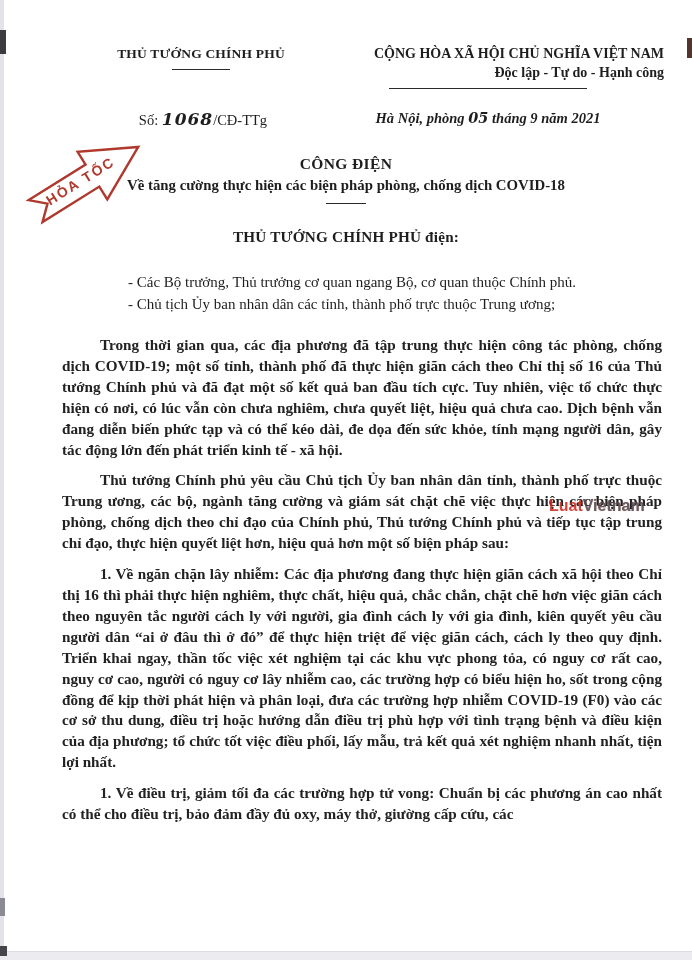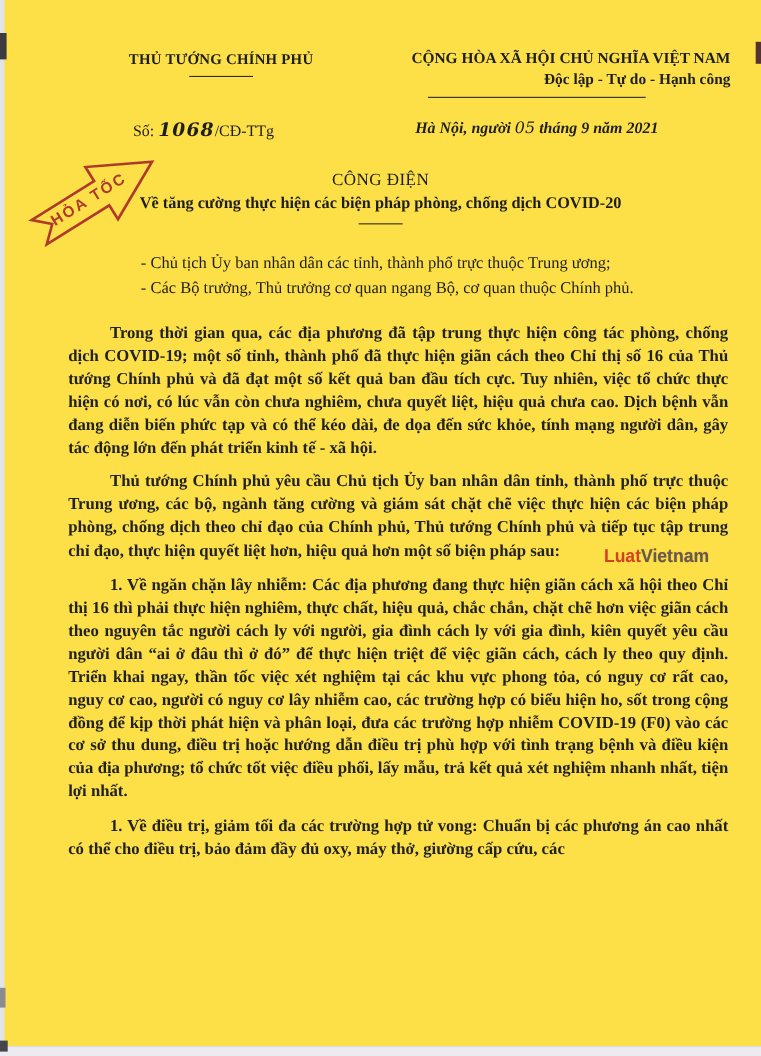--- a/index.html
+++ b/index.html
@@ -1,20 +1,20 @@
 <!DOCTYPE html>
 <html><head>
 <meta charset="utf-8">
 <style>
   html,body{margin:0;padding:0;background:#e9e9ee;}
   .page{
     position:relative;
     width:692px;height:960px;
     margin:0 auto;
-    background:#fde047;
+    background:#ffffff;
     overflow:hidden;
     font-family:"Liberation Serif","DejaVu Serif",serif;
     color:#1e1e1e;
   }
   
   .edge-left{position:absolute;left:0;top:0;width:4px;height:960px;background:#e2e2e8;}
   .edge-bottom{position:absolute;left:0;top:951px;width:692px;height:9px;background:#ecebf0;border-top:1px solid #dddbe2;}
   .mark-tl{position:absolute;left:0;top:30px;width:6px;height:24px;background:#3c3c40;}
   .mark-tr{position:absolute;right:0;top:38px;width:5px;height:20px;background:#54342f;}
   .mark-bl{position:absolute;left:0;top:898px;width:5px;height:18px;background:#8a8a92;}
@@ -22,37 +22,37 @@
 
   .hdr{display:flex;justify-content:space-between;padding:46px 28px 0 92px;}
   .hdr-left{width:218px;text-align:center;}
   .hdr-right{width:352px;text-align:right;}
   .org{font-weight:bold;font-size:13.5px;letter-spacing:.2px;white-space:nowrap;}
   .rule-s{width:58px;height:0;border-top:1.6px solid #2a2a2a;margin:7px auto 0;}
   .country{font-weight:bold;font-size:14px;white-space:nowrap;}
   .motto{font-weight:bold;font-size:14px;margin-top:3px;}
   .rule-m{width:198px;height:0;border-top:1.4px solid #2a2a2a;margin:7px auto 0;}
 
-  .numdate{display:flex;justify-content:space-between;padding:20px 28px 0 76px;}
+  .numdate{display:flex;justify-content:flex-end;padding:20px 28px 0 76px;}
   .so{width:218px;text-align:center;font-size:14.5px;}
   .handnum{font-family:"DejaVu Serif",serif;font-style:italic;font-weight:bold;font-size:17px;letter-spacing:1px;}
   .dateline{width:352px;text-align:center;font-style:italic;font-size:14.5px;font-weight:600;}
-  .handday{font-weight:normal;font-family:"DejaVu Serif",serif;}
+  .handday{font-weight:bold;font-family:"DejaVu Serif",serif;}
 
   
   .stamp{position:absolute;left:26px;top:146px;width:128px;height:74px;transform:rotate(-32deg);transform-origin:50% 50%;}
   .stamp svg{display:block;}
   .stamp-label{
     position:absolute;left:14px;top:22px;width:86px;text-align:center;
     font-family:"Liberation Sans",sans-serif;font-weight:bold;font-size:14px;
     letter-spacing:2px;color:#b0392e;
   }
 
   .titleblock{text-align:center;margin-top:26px;}
-  .title{font-weight:normal;font-size:15.5px;letter-spacing:.4px;}
+  .title{font-weight:bold;font-size:15.5px;letter-spacing:.4px;}
   .subtitle{font-weight:bold;font-size:14.8px;margin-top:4px;}
   .rule-t{width:40px;height:0;border-top:1.7px solid #2a2a2a;margin:9px auto 0;}
 
   .salutation{text-align:center;font-weight:bold;font-size:15.2px;margin-top:24px;letter-spacing:.2px;}
 
   .recipients{margin:26px 40px 0 128px;font-size:15px;line-height:21.5px;}
 
   .bodytext{margin:20px 30px 0 62px;}
   .bodytext p{
     margin:0 0 10px 0;
@@ -90,40 +90,41 @@
     </div>
     <div class="hdr-right">
       <div class="country">CỘNG HÒA XÃ HỘI CHỦ NGHĨA VIỆT NAM</div>
       <div class="motto">Độc lập - Tự do - Hạnh công</div>
       <div class="rule-m"></div>
     </div>
   </div>
 
   <div class="numdate">
     <div class="so"><span>Số: </span><span class="handnum">1068</span><span>/CĐ-TTg</span></div>
-    <div class="dateline"><span>Hà Nội, người </span><span class="handday">05</span><span> tháng 9 năm 2021</span></div>
+    <div class="dateline"><span>Hà Nội, phòng </span><span class="handday">05</span><span> tháng 9 năm 2021</span></div>
   </div>
 
   <div class="stamp">
     <svg width="128" height="64" viewBox="0 0 128 64">
       <path d="M3 19 L70 19 L70 4 L124 32 L70 60 L70 45 L3 45 L17 32 Z" fill="none" stroke="#b0392e" stroke-width="2.4" stroke-linejoin="miter"></path>
     </svg>
     <div class="stamp-label">HỎA TỐC</div>
   </div>
 
   <div class="titleblock">
     <div class="title">CÔNG ĐIỆN</div>
-    <div class="subtitle">Về tăng cường thực hiện các biện pháp phòng, chống dịch COVID-20</div>
+    <div class="subtitle">Về tăng cường thực hiện các biện pháp phòng, chống dịch COVID-18</div>
     <div class="rule-t"></div>
   </div>
 
+  <div class="salutation">THỦ TƯỚNG CHÍNH PHỦ điện:</div>
 
   <div class="recipients">
+    <div>- Các Bộ trưởng, Thủ trưởng cơ quan ngang Bộ, cơ quan thuộc Chính phủ.</div>
     <div>- Chủ tịch Ủy ban nhân dân các tỉnh, thành phố trực thuộc Trung ương;</div>
-    <div>- Các Bộ trưởng, Thủ trưởng cơ quan ngang Bộ, cơ quan thuộc Chính phủ.</div>
   </div>
 
   <div class="bodytext">
     <p>Trong thời gian qua, các địa phương đã tập trung thực hiện công tác phòng, chống dịch COVID-19; một số tỉnh, thành phố đã thực hiện giãn cách theo Chỉ thị số 16 của Thủ tướng Chính phủ và đã đạt một số kết quả ban đầu tích cực. Tuy nhiên, việc tổ chức thực hiện có nơi, có lúc vẫn còn chưa nghiêm, chưa quyết liệt, hiệu quả chưa cao. Dịch bệnh vẫn đang diễn biến phức tạp và có thể kéo dài, đe dọa đến sức khỏe, tính mạng người dân, gây tác động lớn đến phát triển kinh tế - xã hội.</p>
     <p>Thủ tướng Chính phủ yêu cầu Chủ tịch Ủy ban nhân dân tỉnh, thành phố trực thuộc Trung ương, các bộ, ngành tăng cường và giám sát chặt chẽ việc thực hiện các biện pháp phòng, chống dịch theo chỉ đạo của Chính phủ, Thủ tướng Chính phủ và tiếp tục tập trung chỉ đạo, thực hiện quyết liệt hơn, hiệu quả hơn một số biện pháp sau:</p>
     <p>1. Về ngăn chặn lây nhiễm: Các địa phương đang thực hiện giãn cách xã hội theo Chỉ thị 16 thì phải thực hiện nghiêm, thực chất, hiệu quả, chắc chắn, chặt chẽ hơn việc giãn cách theo nguyên tắc người cách ly với người, gia đình cách ly với gia đình, kiên quyết yêu cầu người dân “ai ở đâu thì ở đó” để thực hiện triệt để việc giãn cách, cách ly theo quy định. Triển khai ngay, thần tốc việc xét nghiệm tại các khu vực phong tỏa, có nguy cơ rất cao, nguy cơ cao, người có nguy cơ lây nhiễm cao, các trường hợp có biểu hiện ho, sốt trong cộng đồng để kịp thời phát hiện và phân loại, đưa các trường hợp nhiễm COVID-19 (F0) vào các cơ sở thu dung, điều trị hoặc hướng dẫn điều trị phù hợp với tình trạng bệnh và điều kiện của địa phương; tổ chức tốt việc điều phối, lấy mẫu, trả kết quả xét nghiệm nhanh nhất, tiện lợi nhất.</p>
     <p>1. Về điều trị, giảm tối đa các trường hợp tử vong: Chuẩn bị các phương án cao nhất có thể cho điều trị, bảo đảm đầy đủ oxy, máy thở, giường cấp cứu, các</p>
   </div>
 
   <div class="watermark"><span class="wm-red">Luat</span><span class="wm-dark">Vietnam</span></div>

